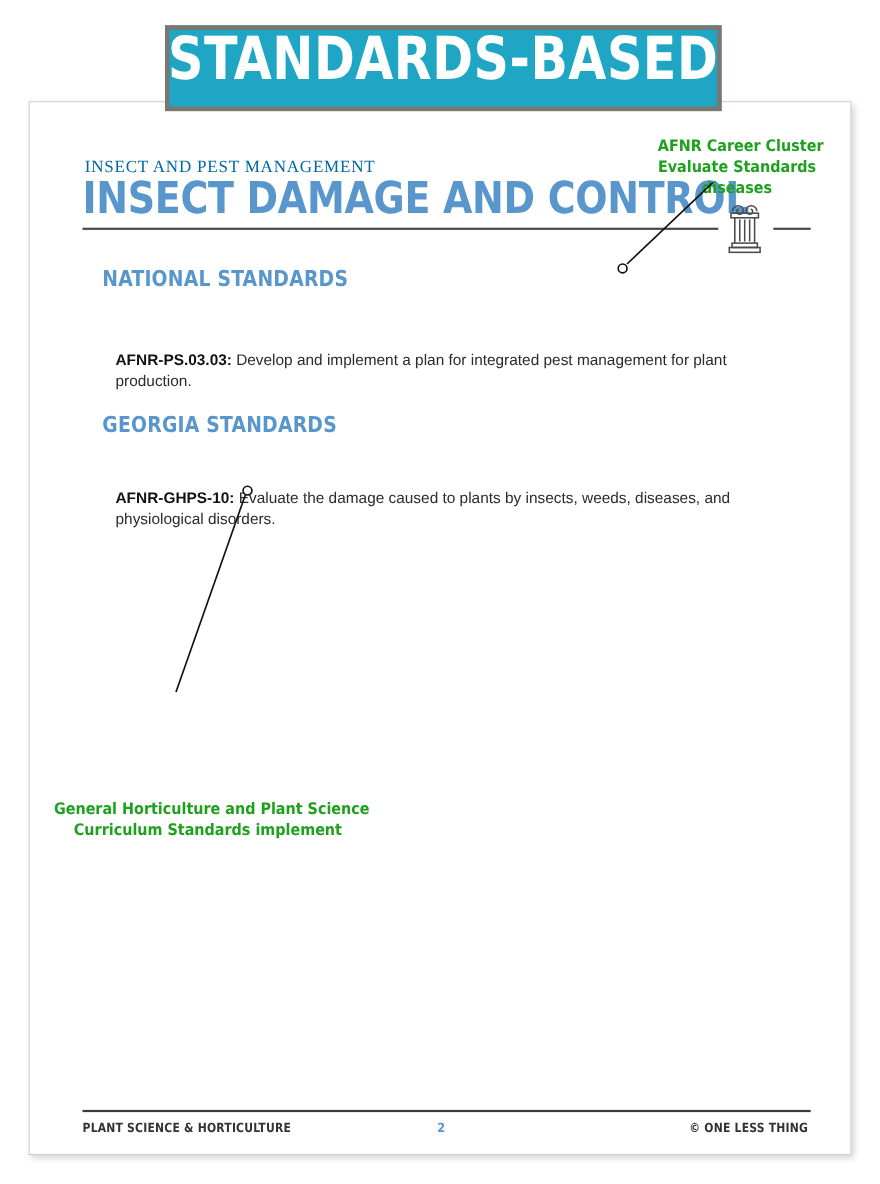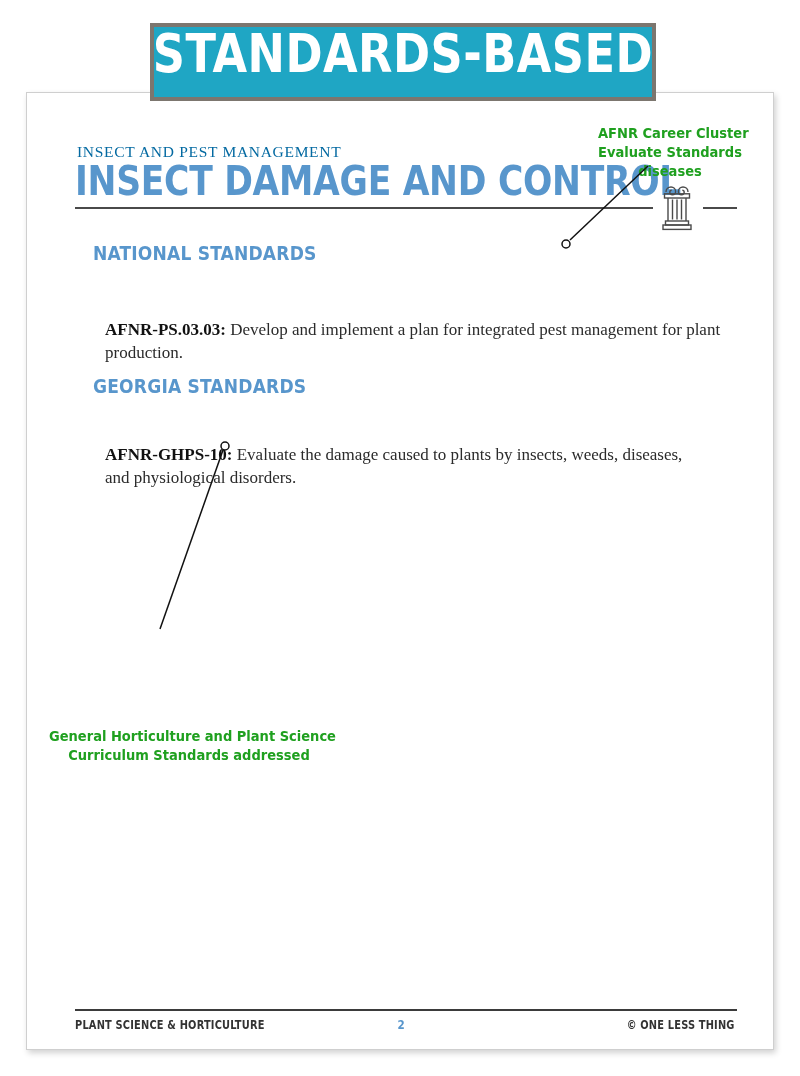--- a/index.html
+++ b/index.html
@@ -116,22 +116,22 @@
     transform: scaleX(0.95);
     transform-origin: left top;
     white-space: nowrap;
   }
   #heading-national { left: 66px; top: 148px; }
   #heading-georgia  { left: 66px; top: 281px; }
 
   
   .standard-body {
     position: absolute;
-    font-family: Liberation Serif, serif;
-    font-size: 17px;
+    font-family: Liberation Sans, sans-serif;
+    font-size: 14px;
     line-height: 1.38;
     color: #2b2b2b;
     margin-top: 45px;
   }
   .standard-body .code {
     font-weight: bold;
     color: #111111;
   }
   #standard-national { left: 78px; top: 180px; width: 620px; }
   #standard-georgia  { left: 78px; top: 305px; width: 600px; }
@@ -240,21 +240,21 @@
     <span class="code">AFNR-PS.03.03:</span><span> Develop and implement a plan for integrated pest management for plant production.</span>
   </p>
 
   <div class="section-heading" id="heading-georgia">GEORGIA STANDARDS</div>
   <p class="standard-body" id="standard-georgia">
     <span class="code">AFNR-GHPS-10:</span><span> Evaluate the damage caused to plants by insects, weeds, diseases, and physiological disorders.</span>
   </p>
 
   <div class="annotation" id="annotation-georgia">
     <div>General Horticulture and Plant Science</div>
-    <div>Curriculum Standards addressed</div>
+    <div>Curriculum Standards implement</div>
   </div>
 
   <div id="footer-rule"></div>
   <div class="footer-text" id="footer-left">PLANT SCIENCE &amp; HORTICULTURE</div>
   <div id="footer-page">2</div>
   <div class="footer-text" id="footer-right">© ONE LESS THING</div>
 </div>
 
 <div class="annotation" id="annotation-afnr">
   <div>AFNR Career Cluster</div>

